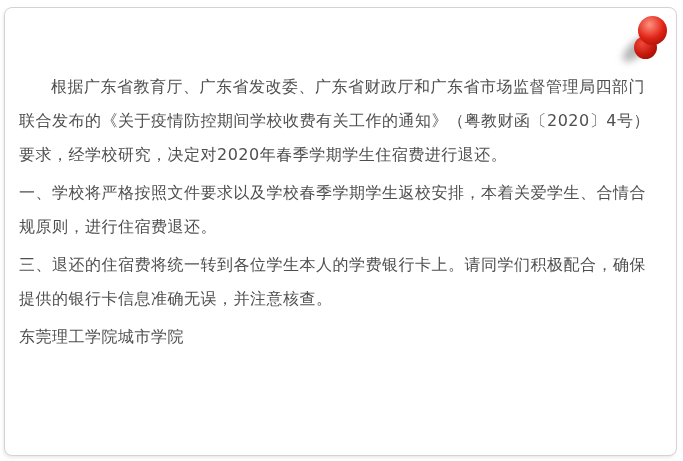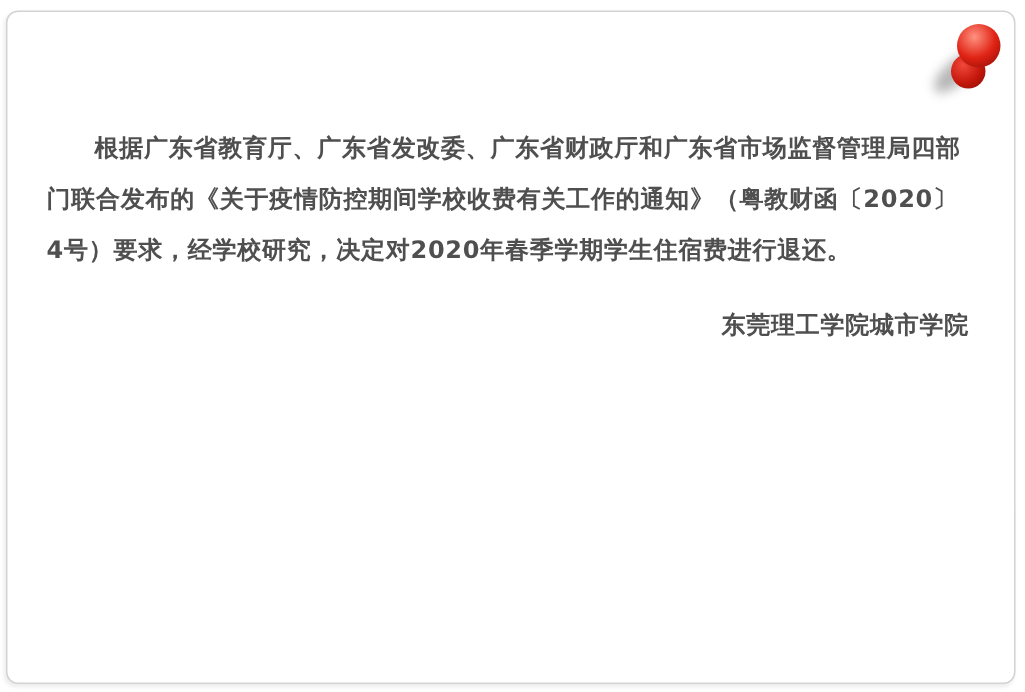--- a/index.html
+++ b/index.html
@@ -24,23 +24,23 @@
   }
   .content{
     position:absolute;left:0;top:0;right:0;
     padding:58px 14px 0 10px;
     color:var(--text-color);
     font-size:16px;
     line-height:34px;
     letter-spacing:0.5px;
     text-align:left;
   }
-  .content p{margin:16px;font-weight:bold;}
+  .content p{margin:4px;}
   .para.indent{text-indent:2em;}
-  .sig{text-align:right;margin-top:34px;}
+  .sig{text-align:left;margin-top:34px;}
   .date{text-align:right;margin-top:4px;}
 
   
   .pin{
     position:absolute;top:4px;right:5px;width:52px;height:52px;z-index:3;
   }
   .pin-shadow{
     position:absolute;left:0px;top:29px;width:36px;height:15px;
     background:rgba(110,110,110,0.5);
     border-radius:50%;
@@ -58,20 +58,22 @@
     background:radial-gradient(circle at 40% 30%, #ff9280, #e02315 52%, #8f0d06 96%);
   }
 </style>
 </head>
 <body>
 
 <div class="panel">
   <div class="content">
     <div id="paragraphs">
         <p class="para indent">根据广东省教育厅、广东省发改委、广东省财政厅和广东省市场监督管理局四部门联合发布的《关于疫情防控期间学校收费有关工作的通知》（粤教财函〔2020〕4号）要求，经学校研究，决定对2020年春季学期学生住宿费进行退还。</p>
+        <p class="para">一、学校将严格按照文件要求以及学校春季学期学生返校安排，本着关爱学生、合情合规原则，进行住宿费退还。</p>
+        <p class="para">三、退还的住宿费将统一转到各位学生本人的学费银行卡上。请同学们积极配合，确保提供的银行卡信息准确无误，并注意核查。</p>
       </div>
     <p class="sig">东莞理工学院城市学院</p>
   </div>
   <div class="pin">
     <div class="pin-shadow"></div>
     <div class="pin-base"></div>
     <div class="pin-head"></div>
   </div>
 </div>
 

